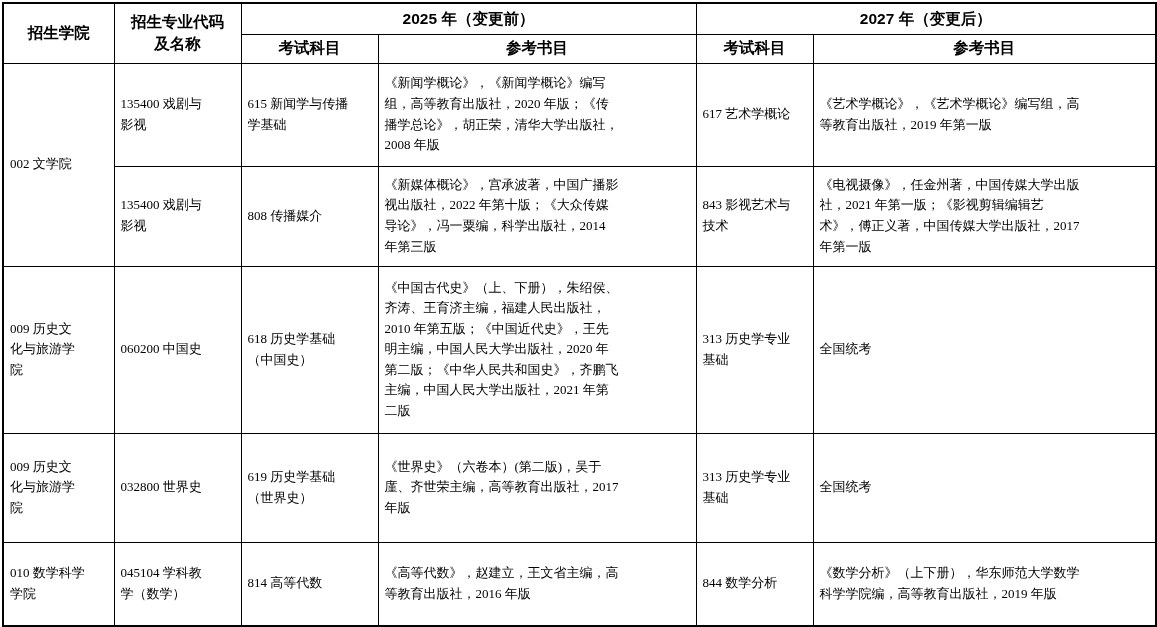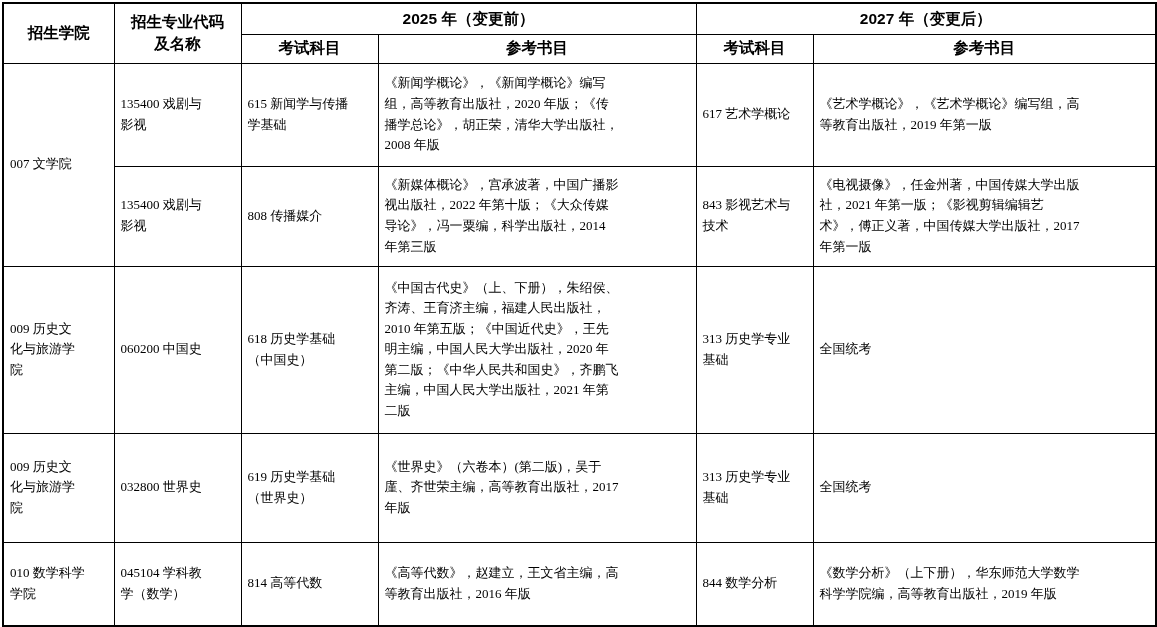--- a/index.html
+++ b/index.html
@@ -70,21 +70,21 @@
     </tr>
     <tr class="hr2">
       <th>考试科目</th>
       <th>参考书目</th>
       <th>考试科目</th>
       <th>参考书目</th>
     </tr>
   </thead>
   <tbody>
     <tr class="r1">
-      <td rowspan="2">007 文学院</td>
+      <td rowspan="2">002 文学院</td>
       <td>135400 戏剧与
 影视</td>
       <td>615 新闻学与传播
 学基础</td>
       <td>《新闻学概论》，《新闻学概论》编写
 组，高等教育出版社，2020 年版；《传
 播学总论》，胡正荣，清华大学出版社，
 2008 年版</td>
       <td>617 艺术学概论</td>
       <td>《艺术学概论》，《艺术学概论》编写组，高

